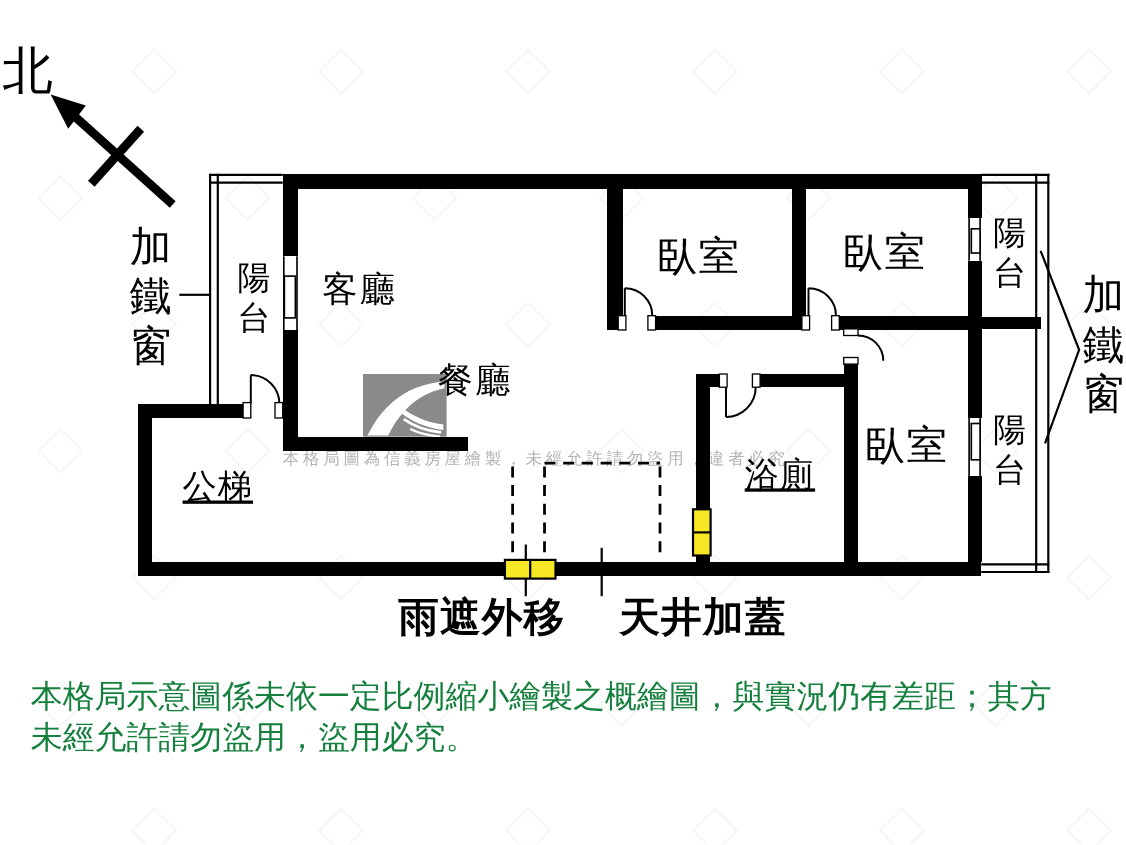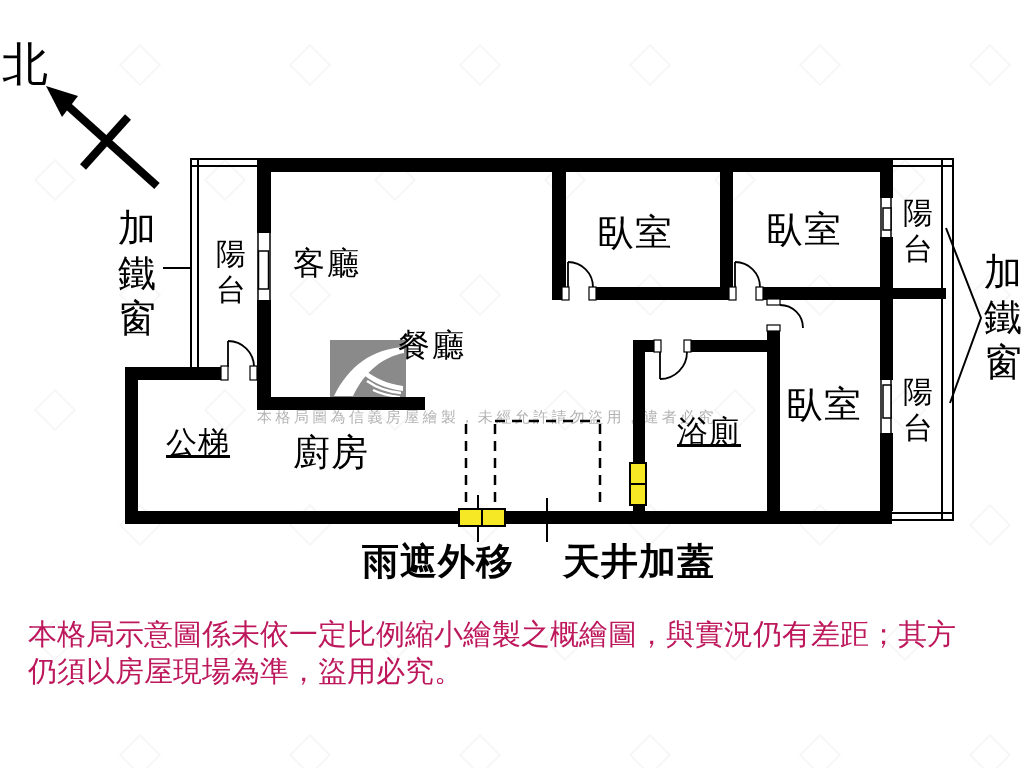--- a/index.html
+++ b/index.html
@@ -3,35 +3,35 @@
 <meta charset="utf-8">
 <style>
   html,body{margin:0;padding:0;background:#fff;}
   .stage{
     position:relative;width:1024px;height:768px;background:#fff;overflow:hidden;
     font-family:"Liberation Serif", serif;color:#000;
   }
   .label{position:absolute;white-space:nowrap;color:#000;}
   .vlabel{position:absolute;word-break:break-all;text-align:center;color:#000;}
   .north{font-size:46px;line-height:1;}
-  .iron{font-size:38px;width:42px;line-height:1.18;}
+  .iron{font-size:38px;width:42px;line-height:1.18;font-family:Liberation Mono, monospace;}
   .balcony{font-size:30px;width:32px;line-height:1.2;}
   .room-lg{font-size:32px;letter-spacing:2px;}
   .room-md{font-size:37px;letter-spacing:1px;}
   .room-sm{font-size:31px;letter-spacing:1px;text-decoration:underline;}
   .note{font-size:37px;letter-spacing:1px;font-weight:bold;}
   .wm-brand{
     font-size:64px;font-weight:600;color:#a6a6a6;letter-spacing:10px;line-height:1;
   }
   .wm-notice{
     font-size:15px;color:#b4b4b4;letter-spacing:3.4px;
   }
   .disclaimer{
     position:absolute;left:28px;top:616px;width:985px;
-    font-size:29px;line-height:37px;color:#be185d;
+    font-size:29px;line-height:37px;color:#15803d;
   }
   .tile{
     position:absolute;width:26px;height:26px;border:2px solid rgba(0,0,0,0.035);
     transform:rotate(45deg);
   }
   svg{position:absolute;left:0;top:0;}
 </style>
 </head>
 <body>
 
@@ -208,24 +208,23 @@
   <div class="vlabel balcony" style="left:215px;top:236px;">陽台</div>
   <div class="vlabel balcony" style="left:902px;top:195px;">陽台</div>
   <div class="vlabel balcony" style="left:902px;top:374px;">陽台</div>
 
   <div class="label room-lg" style="left:293px;top:242px;">客廳</div>
   <div class="label room-lg" style="left:398px;top:324px;">餐廳</div>
   <div class="label room-md" style="left:597px;top:208px;">臥室</div>
   <div class="label room-md" style="left:766px;top:205px;">臥室</div>
   <div class="label room-md" style="left:786px;top:380px;">臥室</div>
   <div class="label room-sm" style="left:166px;top:422px;">公梯</div>
-  <div class="label room-md" style="left:293px;top:428px;">廚房</div>
   <div class="label room-sm" style="left:677px;top:411px;">浴廁</div>
 
   <div class="label note" style="left:362px;top:537px;">雨遮外移</div>
   <div class="label note" style="left:519px;top:537px;margin-left:44px;">天井加蓋</div>
 
   <div class="disclaimer">
     <div>本格局示意圖係未依一定比例縮小繪製之概繪圖，與實況仍有差距；其方</div>
-    <div>仍須以房屋現場為準，盜用必究。</div>
+    <div>未經允許請勿盜用，盜用必究。</div>
   </div>
 
 </div>
 
 </body></html>

